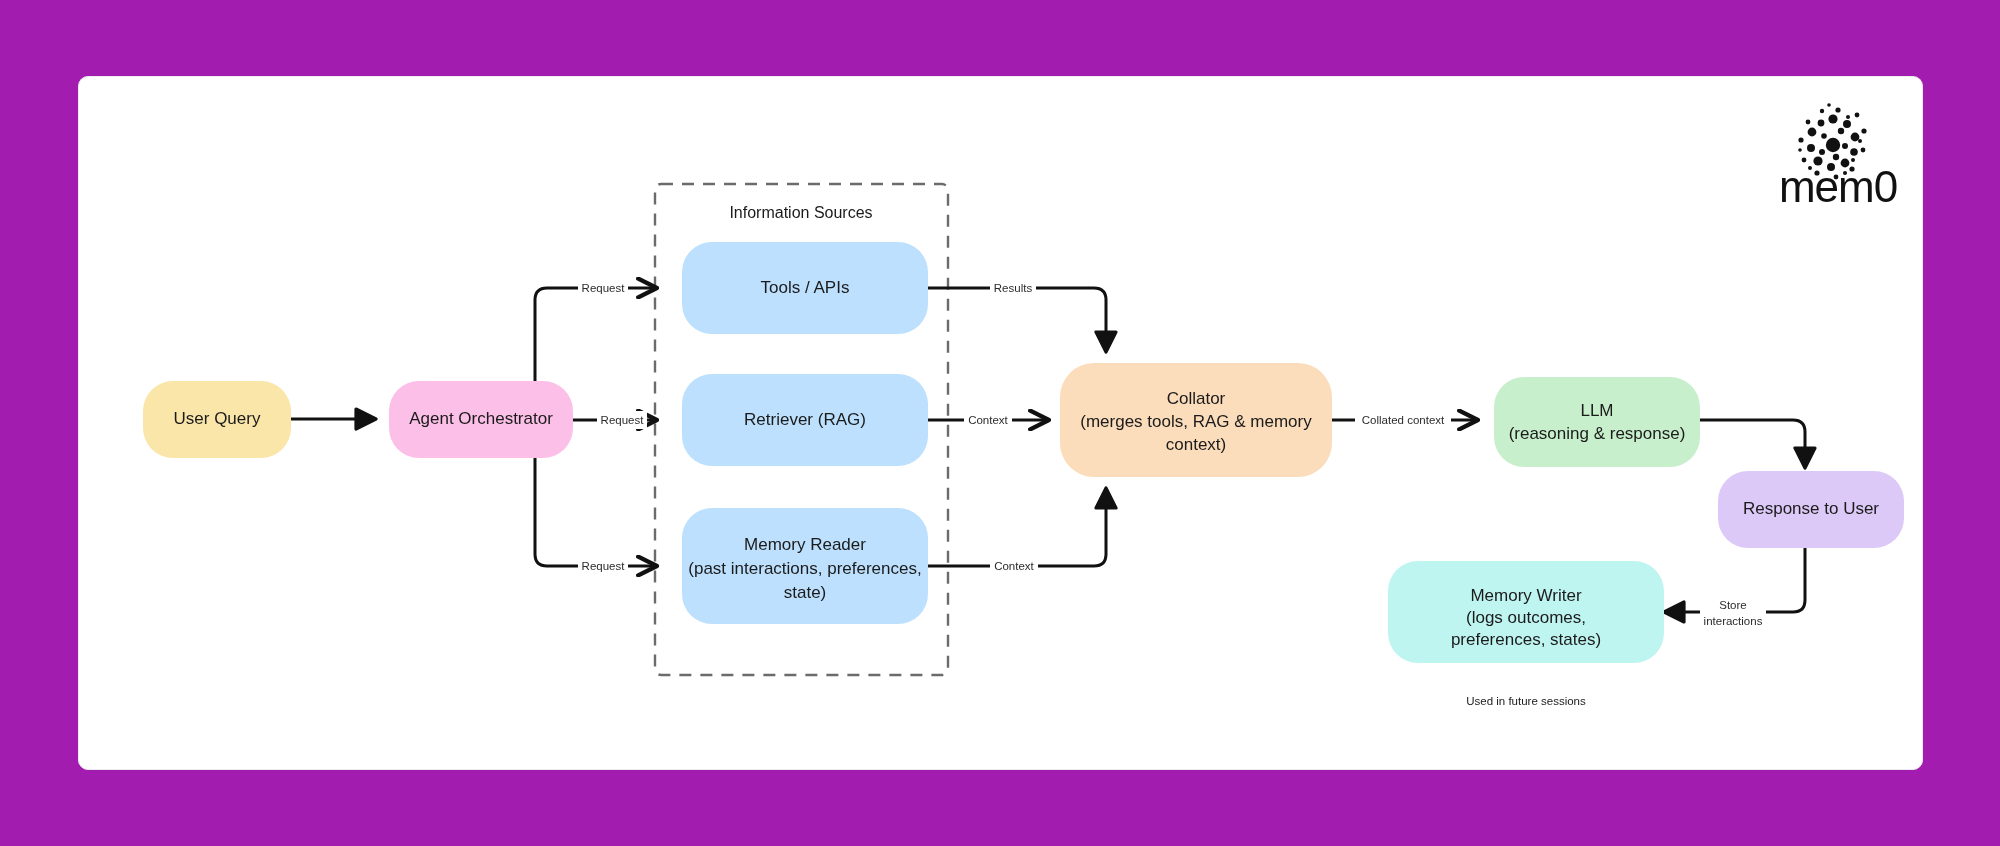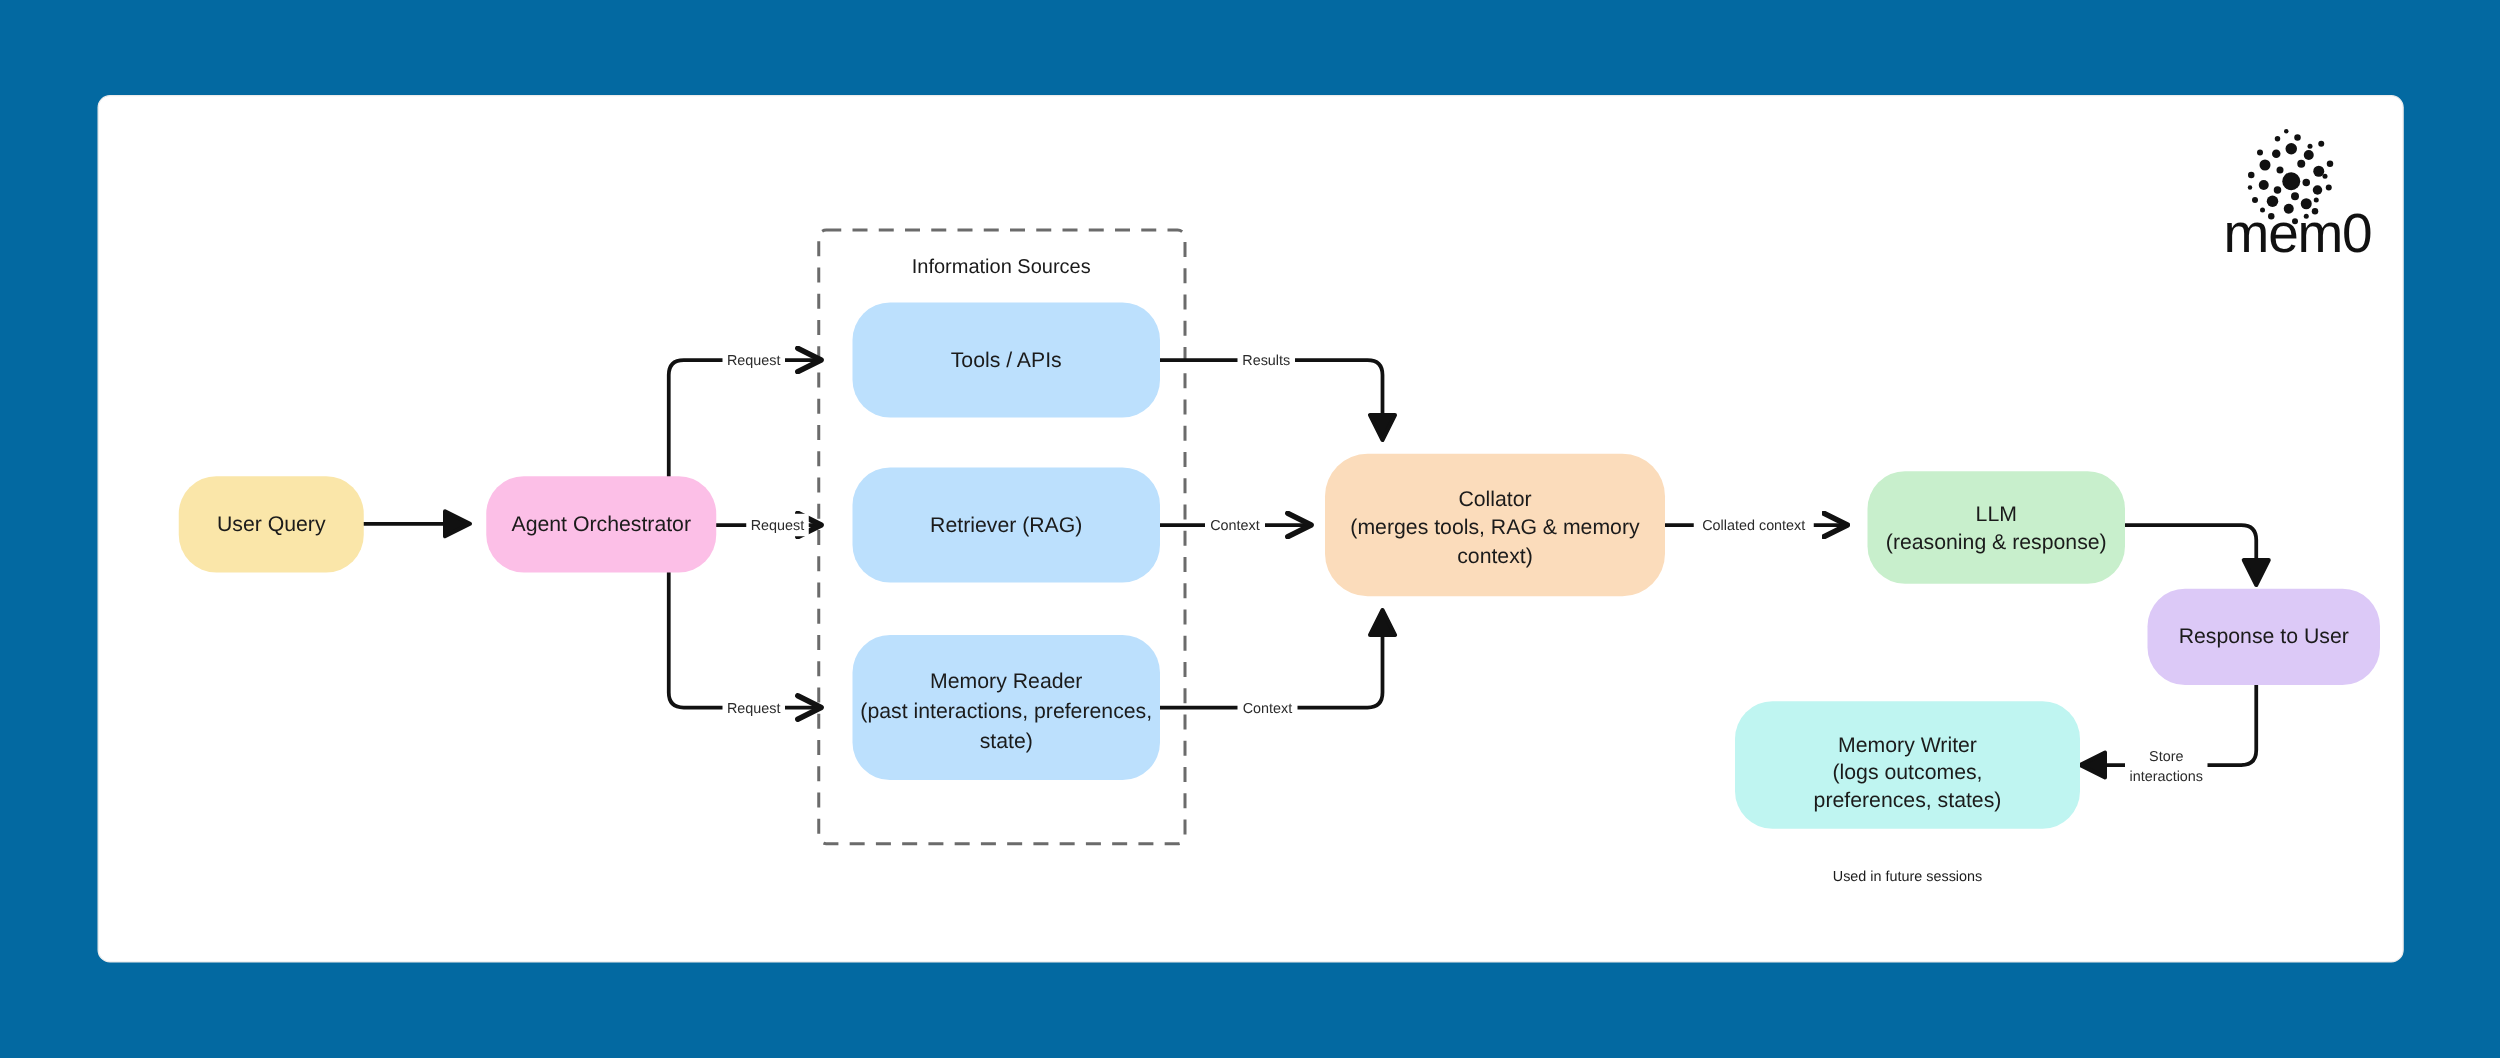--- a/index.html
+++ b/index.html
@@ -10,21 +10,21 @@
   body {
     width: 2000px;
     height: 846px;
     font-family: "Liberation Sans", sans-serif;
     overflow: hidden;
   }
   #canvas {
     position: relative;
     width: 2000px;
     height: 846px;
-    background: #0369a1;
+    background: #a21caf;
   }
   #frame {
     position: absolute;
     left: 78px;
     top: 76px;
     width: 1845px;
     height: 694px;
     border: 1px solid #ececec;
     border-radius: 10px;
     background: #ffffff;

